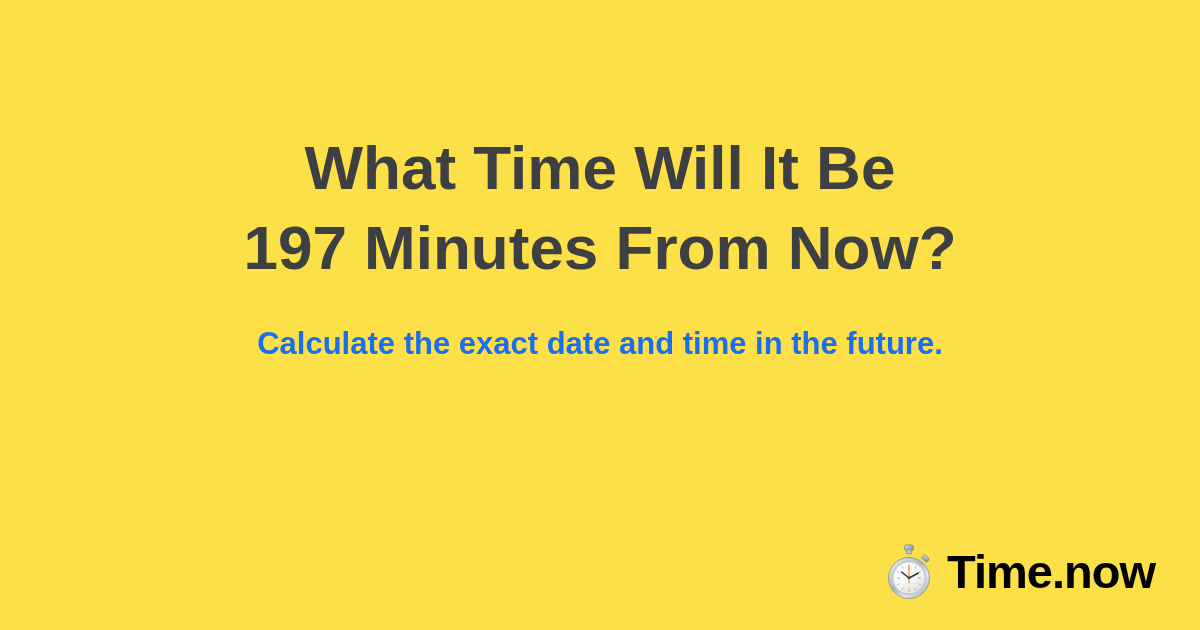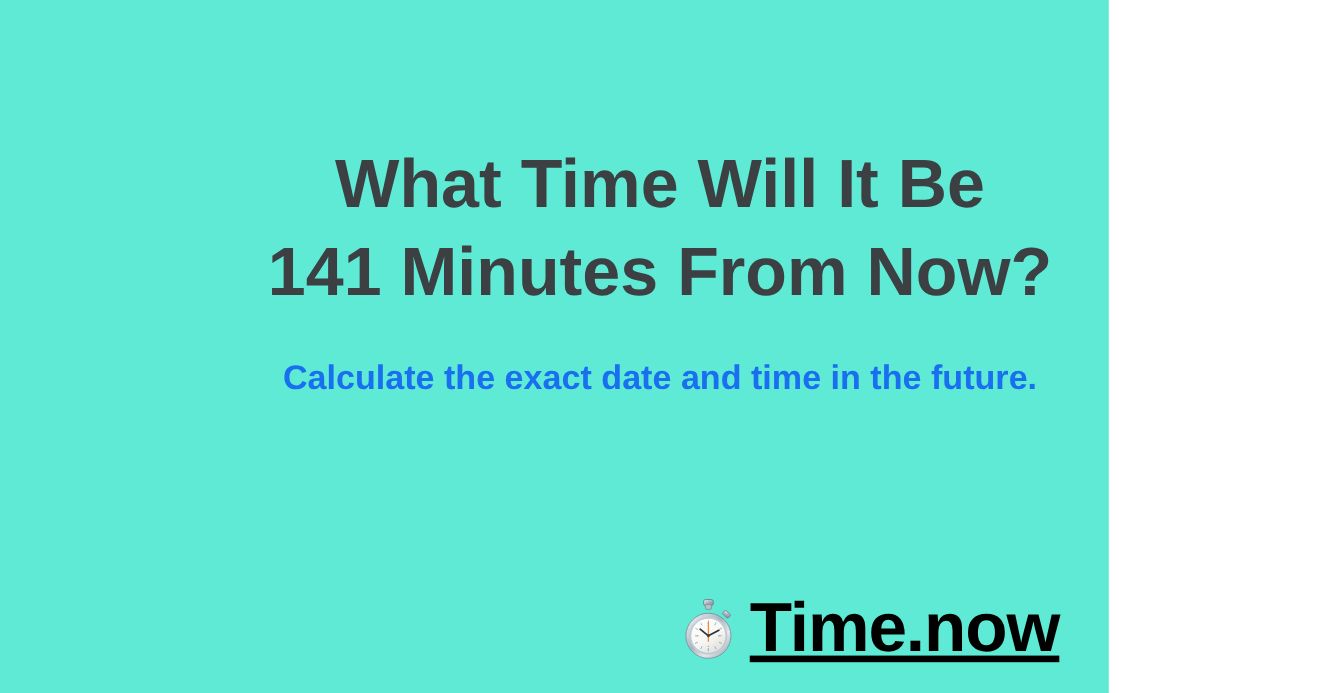--- a/index.html
+++ b/index.html
@@ -7,23 +7,23 @@
     padding: 0;
   }
   body {
     width: 1200px;
     height: 630px;
     overflow: hidden;
     font-family: "Liberation Sans", sans-serif;
   }
   #card {
     position: relative;
-    width: 1008px;
+    width: 1200px;
     height: 630px;
-    background: #5eead4;
+    background: #fde047;
     box-sizing: border-box;
     overflow: hidden;
   }
 
   
   #headline-block {
     position: absolute;
     left: 0;
     top: 128px;
     width: 1200px;
@@ -70,38 +70,37 @@
     gap: 12px;
   }
   #brand-icon {
     width: 52px;
     height: 56px;
     display: block;
     flex: 0 0 auto;
   }
   #brand-name {
     font-family: "Liberation Sans", sans-serif;
-    font-size: 63px;
+    font-size: 47px;
     font-weight: 700;
     line-height: 57px;
     letter-spacing: -1px;
     color: #000000;
     white-space: nowrap;
-    text-decoration: underline;
   }
 </style>
 </head>
 <body>
 
 <div id="card">
 
   <div id="headline-block">
     <h1 id="headline">
       <span class="hl-line">What Time Will It Be</span>
-      <span class="hl-line">141 Minutes From Now?</span>
+      <span class="hl-line">197 Minutes From Now?</span>
     </h1>
   </div>
 
   <p id="subtitle">Calculate the exact date and time in the future.</p>
 
   <div id="brand">
     <span>
       <svg id="brand-icon" viewBox="0 0 104 112" xmlns="http://www.w3.org/2000/svg" aria-hidden="true">
         <defs>
           <linearGradient id="bezelGrad" x1="0" y1="0" x2="1" y2="1">

